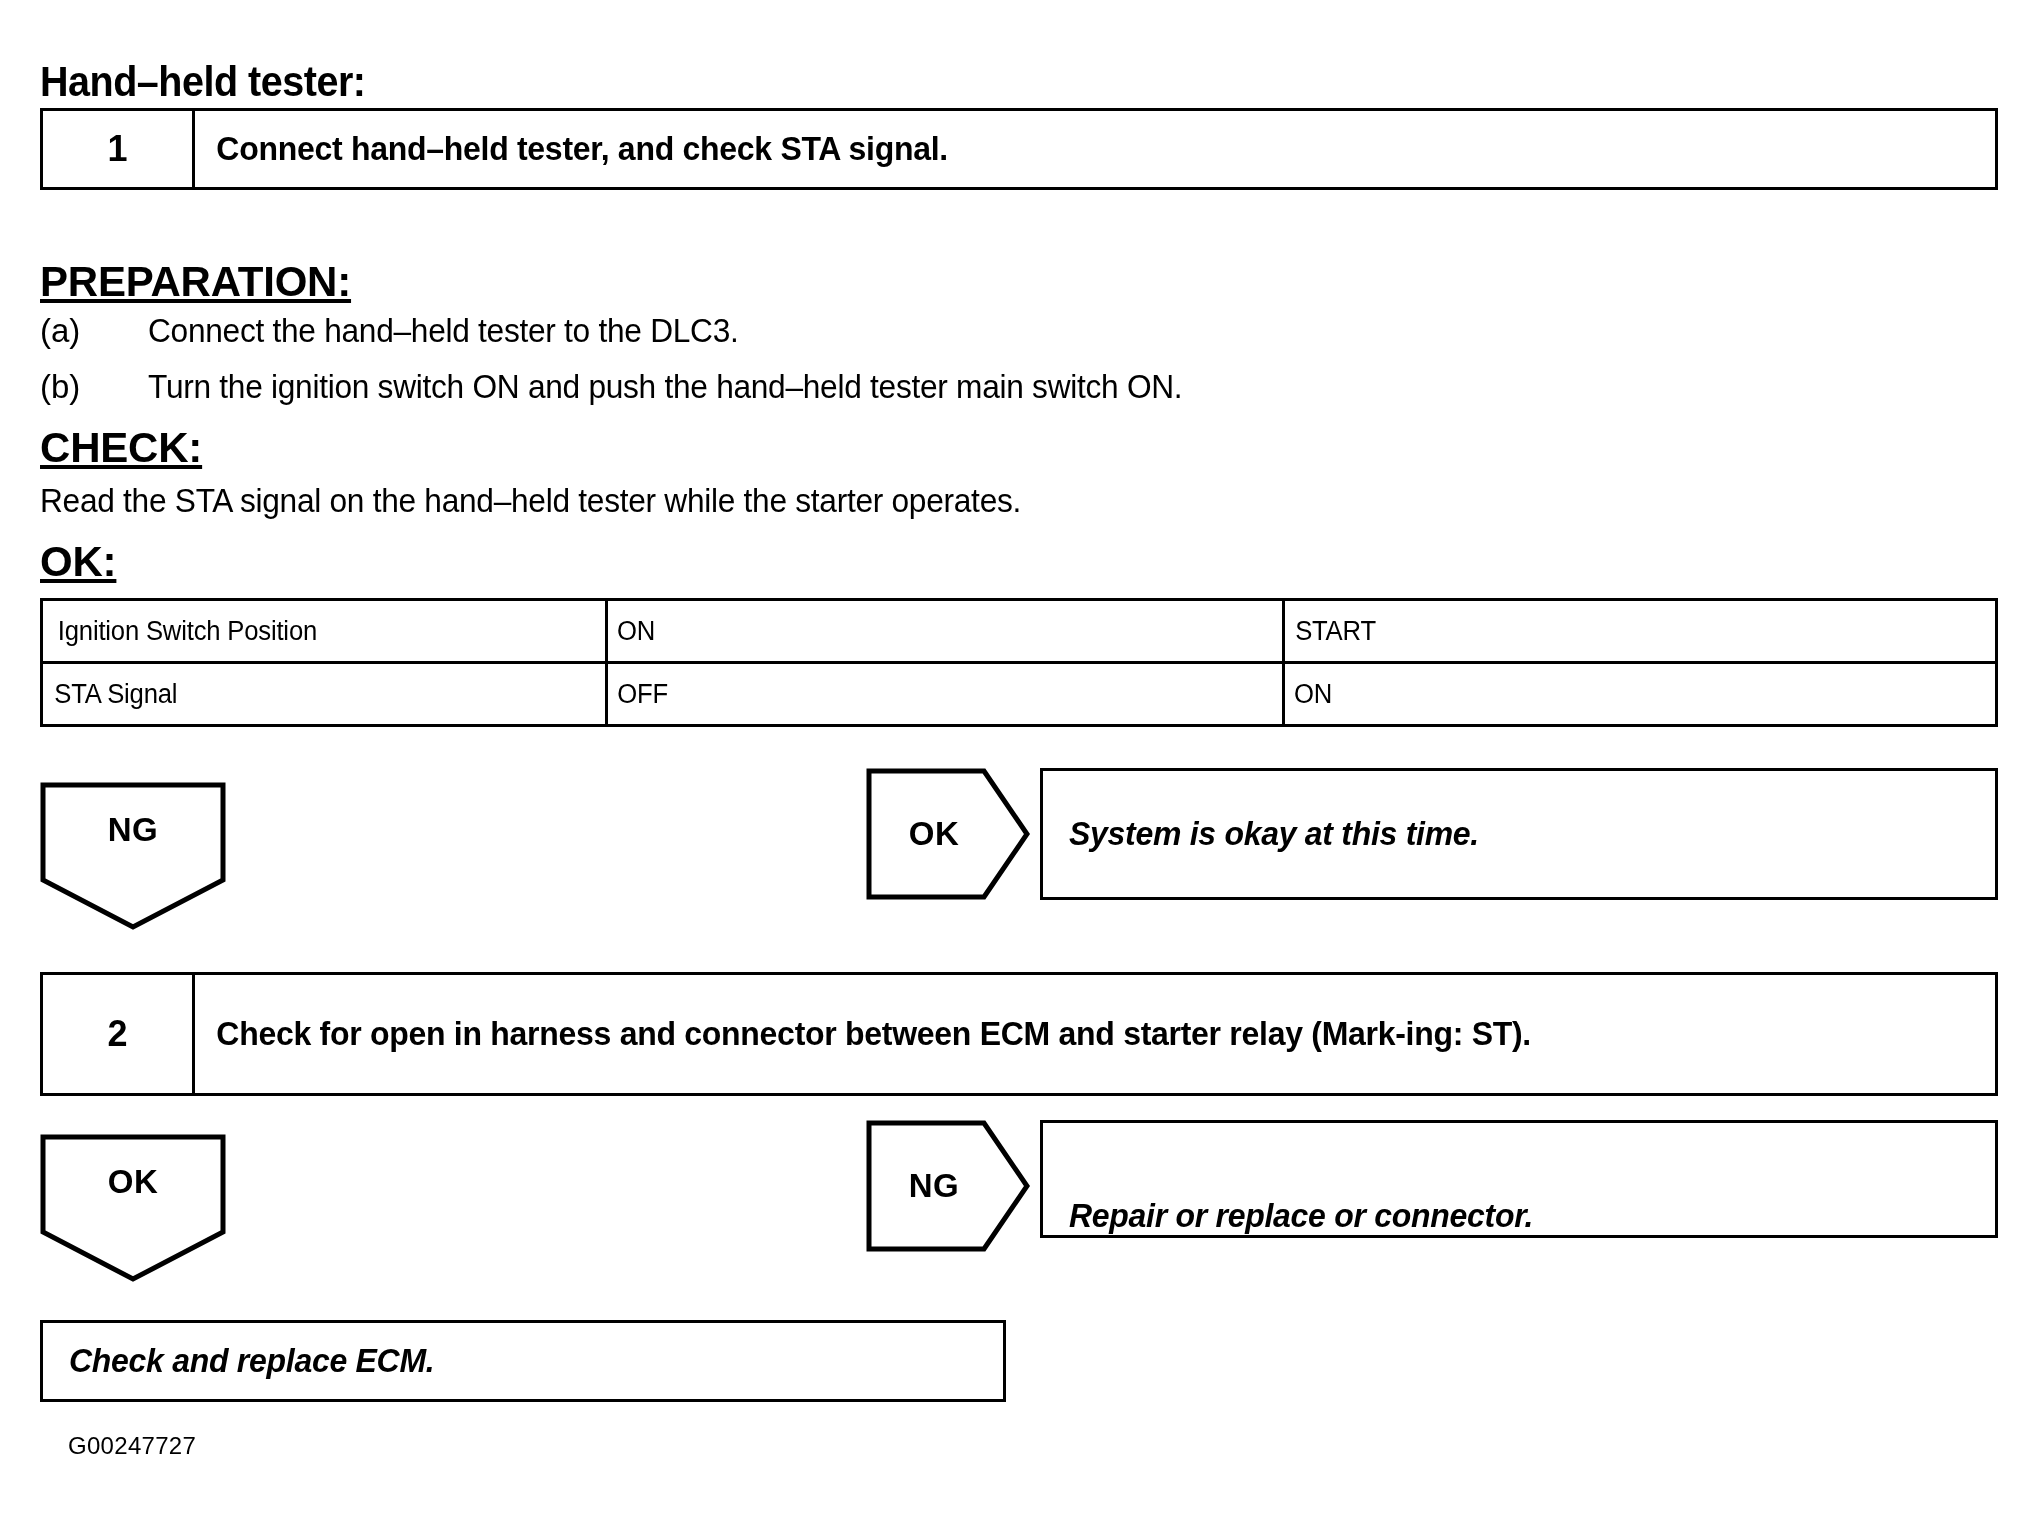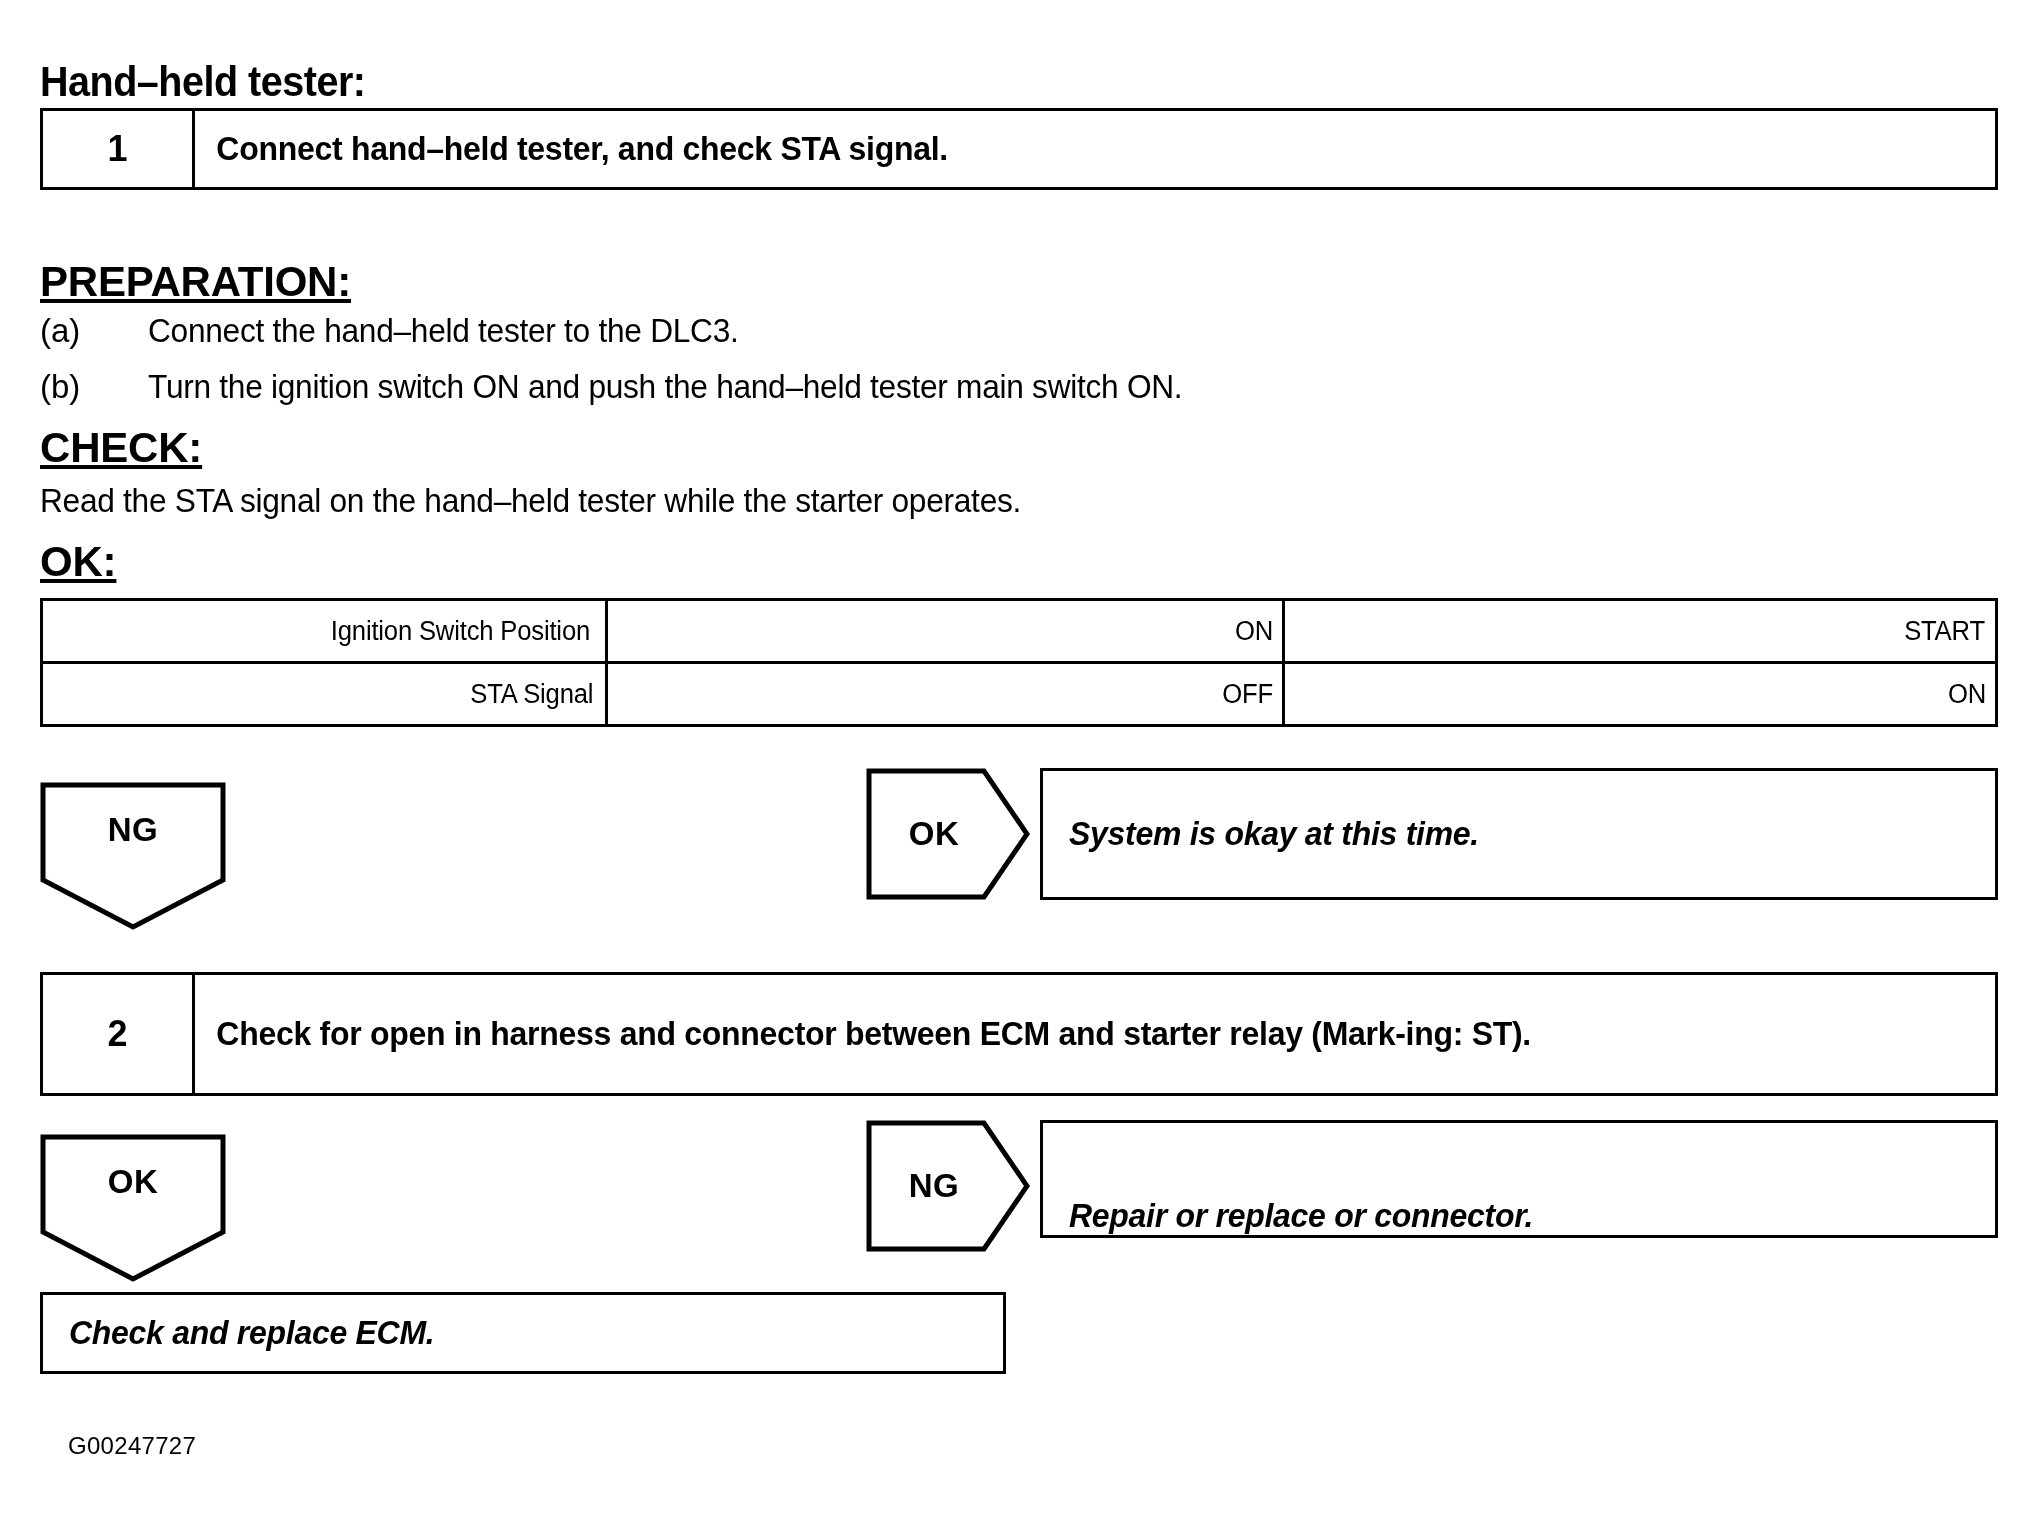--- a/index.html
+++ b/index.html
@@ -115,21 +115,21 @@
     position: absolute;
     left: 40px;
     top: 598px;
     width: 1958px;
     border-collapse: collapse;
     background: #fff;
   }
   .data-table td {
     border: 3px solid #000;
     height: 60px;
-    text-align: right;
+    text-align: left;
     vertical-align: middle;
     font-size: 27px;
     font-weight: normal;
     letter-spacing: -0.2px;
     padding: 0 8px;
   }
   .data-table td.c0 { width: 562px; }
   .data-table td.c1 { width: 680px; }
   .data-table td.c2 { width: 716px; }
   .data-table .cellspan { display: inline-block; transform: scaleX(0.95); }
@@ -189,21 +189,21 @@
     padding-right: 16px;
     font-size: 33px;
     font-weight: bold;
     letter-spacing: -0.3px;
     transform-origin: left center;
     font-style: italic;
   }
   #result-box-1 { left: 1040px; top: 768px; width: 958px; height: 132px; }
   #result-box-2 { left: 1040px; top: 1120px; width: 958px; height: 118px; align-items: flex-end; }
   #final-box    { left: 40px; top: 1292px; width: 966px; height: 82px; }
-  #final-box    { font-size: 33px; font-weight: bold; }
+  #final-box    { font-size: 33px; font-weight: bold; margin-top: 28px; }
 
   .result-text { transform: scaleX(0.97); transform-origin: left center; }
 
   
   #footer-code {
     position: absolute;
     left: 40px;
     top: 1432px;
     font-size: 24px;
     font-weight: normal;

